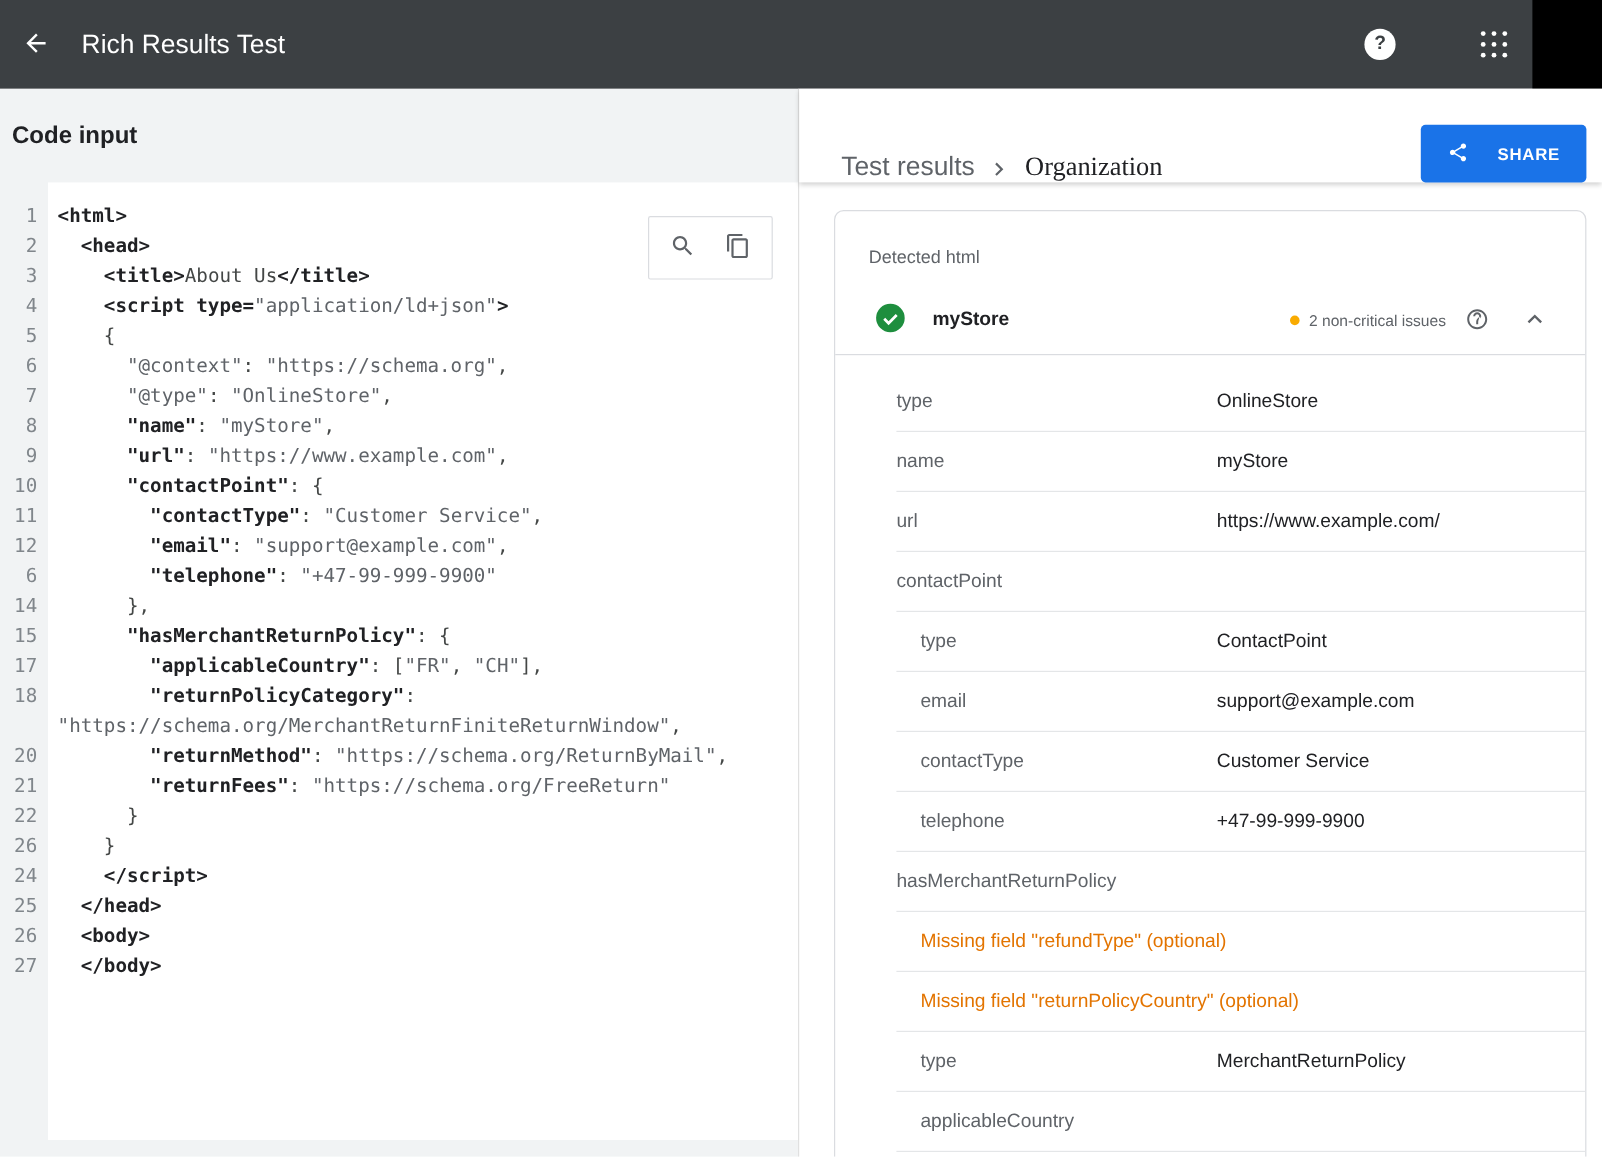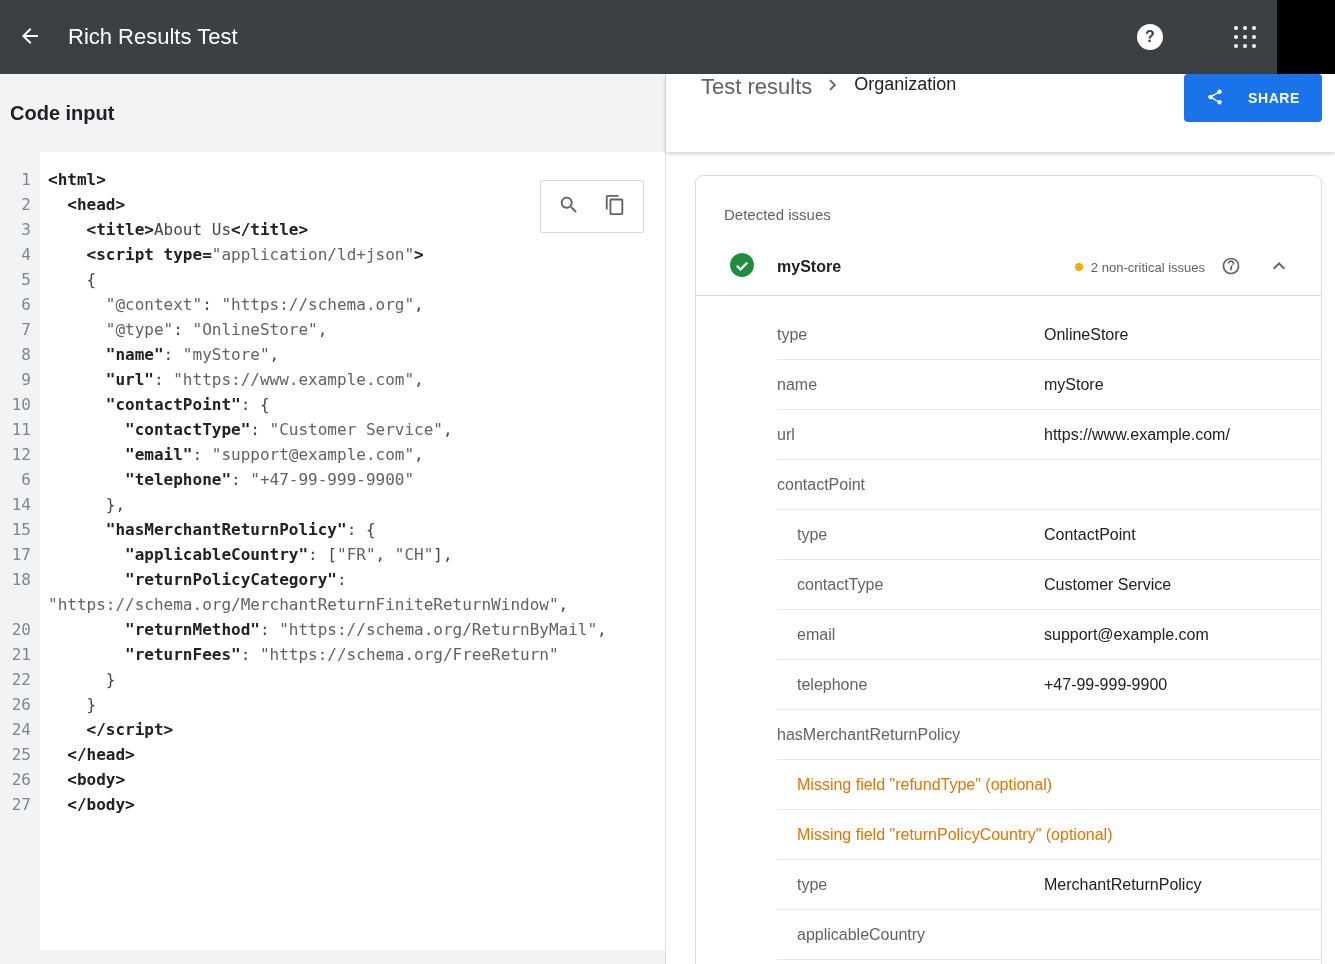--- a/index.html
+++ b/index.html
@@ -42,46 +42,46 @@
   .sg-b { color:#202124; font-weight:bold; }
   .sg-g { color:#5f6368; }
   .sg-p { color:#444746; }
   .tools { position:absolute; top:28px; right:21px; background:#fff;
            border:1px solid #dadce0; border-radius:2px;
            display:flex; align-items:center; padding:13px 17px; gap:24px; }
 
   
   .right-panel { flex:1; background:#fff; display:flex; flex-direction:column;
                  border-left:1px solid #e0e0e0; }
-  .results-header { height:78px; flex:0 0 78px; display:flex; align-items:flex-start;
+  .results-header { height:78px; flex:0 0 78px; display:flex; align-items:flex-end;
                     padding:0 13px 0 35px; position:relative; z-index:2;
                     box-shadow:0 2px 4px rgba(0,0,0,.18); background:#fff; }
   .crumb1 { font-size:22px; color:#5f6368; cursor:pointer; }
   .crumb-sep { margin:0 10px; display:flex; align-items:center; }
-  .crumb2 { font-size:18px; color:#202124; }
+  .crumb2 { font-size:22px; color:#202124;font-family:Liberation Serif, serif; }
   .share-btn { margin-left:auto; background:#1a73e8; color:#fff; border:none;
                border-radius:4px; height:48px; padding:0 22px;
                display:flex; align-items:center; gap:24px;
                font-family:"Liberation Sans",sans-serif;
                font-size:14px; font-weight:bold; letter-spacing:.6px; cursor:pointer; }
 
   .results-body { flex:1; padding:23px 13px 0 29px; overflow:hidden; }
   .card { border:1px solid #dadce0; border-radius:8px; height:880px; background:#fff; }
   .detected { padding:30px 28px 0; color:#5f6368; font-size:15px; }
   .item-row { display:flex; align-items:center; height:56px; margin-top:16px;
               padding:0 30px 0 33px; }
   .item-name { font-size:16px; font-weight:bold; color:#202124; margin-left:22px; }
   .right-group { margin-left:auto; display:flex; align-items:center; }
   .issue-dot { width:8px; height:8px; border-radius:50%; background:#f9ab00; margin-right:8px; }
   .issues-text { font-size:13px; color:#5f6368; }
   .help-outline-btn { margin-left:16px; }
   .collapse-btn { margin-left:26px; }
   .item-divider { border-bottom:1px solid #dadce0; }
 
-  .prop-table { margin-left:81px; padding-top:14px; }
+  .prop-table { margin-left:51px; padding-top:14px; }
   .prow { display:flex; align-items:center; height:50px;
           border-bottom:1px solid #e4e6e8; padding-right:20px; }
   .plabel { flex:0 0 267px; color:#5f6368; font-size:16px; }
   .ind .plabel { padding-left:20px; }
   .pvalue { color:#202124; font-size:16px; }
   .k-warning .plabel { flex:1; color:#e37400; }
 </style>
 </head>
 <body>
 
@@ -254,21 +254,21 @@
           <svg width="18" height="18" viewBox="0 0 24 24">
               <path d="M18 16.08c-.76 0-1.44.3-1.96.77L8.91 12.7c.05-.23.09-.46.09-.7s-.04-.47-.09-.7l7.05-4.11c.54.5 1.25.81 2.04.81 1.66 0 3-1.34 3-3s-1.34-3-3-3-3 1.34-3 3c0 .24.04.47.09.7L8.04 9.81C7.5 9.31 6.79 9 6 9c-1.66 0-3 1.34-3 3s1.34 3 3 3c.79 0 1.5-.31 2.04-.81l7.12 4.16c-.05.21-.08.43-.08.65 0 1.61 1.31 2.92 2.92 2.92 1.61 0 2.92-1.31 2.92-2.92s-1.31-2.92-2.92-2.92z" fill="#ffffff"></path>
             </svg>
         </span>
         <span>SHARE</span>
       </button>
     </div>
 
     <div class="results-body">
       <div class="card">
-        <div class="detected">Detected issues</div>
+        <div class="detected">Detected html</div>
 
         <div class="item-row">
           <span>
             <svg width="26" height="26" viewBox="0 0 24 24">
                 <circle cx="12" cy="12" r="11" fill="#1e8e3e"></circle>
                 <path d="M10.6 14.5l-2.6-2.6-1.5 1.5 4.1 4.1 7-7-1.5-1.5z" fill="#ffffff"></path>
               </svg>
           </span>
           <span class="item-name">myStore</span>
           <span class="right-group">
@@ -307,26 +307,26 @@
               <span class="pvalue">https://www.example.com/</span>
             </div>
             <div class="prow k-group">
               <span class="plabel">contactPoint</span>
             </div>
             <div class="prow k-prop ind">
               <span class="plabel">type</span>
               <span class="pvalue">ContactPoint</span>
             </div>
             <div class="prow k-prop ind">
+              <span class="plabel">email</span>
+              <span class="pvalue">support@example.com</span>
+            </div>
+            <div class="prow k-prop ind">
               <span class="plabel">contactType</span>
               <span class="pvalue">Customer Service</span>
-            </div>
-            <div class="prow k-prop ind">
-              <span class="plabel">email</span>
-              <span class="pvalue">support@example.com</span>
             </div>
             <div class="prow k-prop ind">
               <span class="plabel">telephone</span>
               <span class="pvalue">+47-99-999-9900</span>
             </div>
             <div class="prow k-group">
               <span class="plabel">hasMerchantReturnPolicy</span>
             </div>
             <div class="prow k-warning ind">
               <span class="plabel">Missing field "refundType" (optional)</span>

